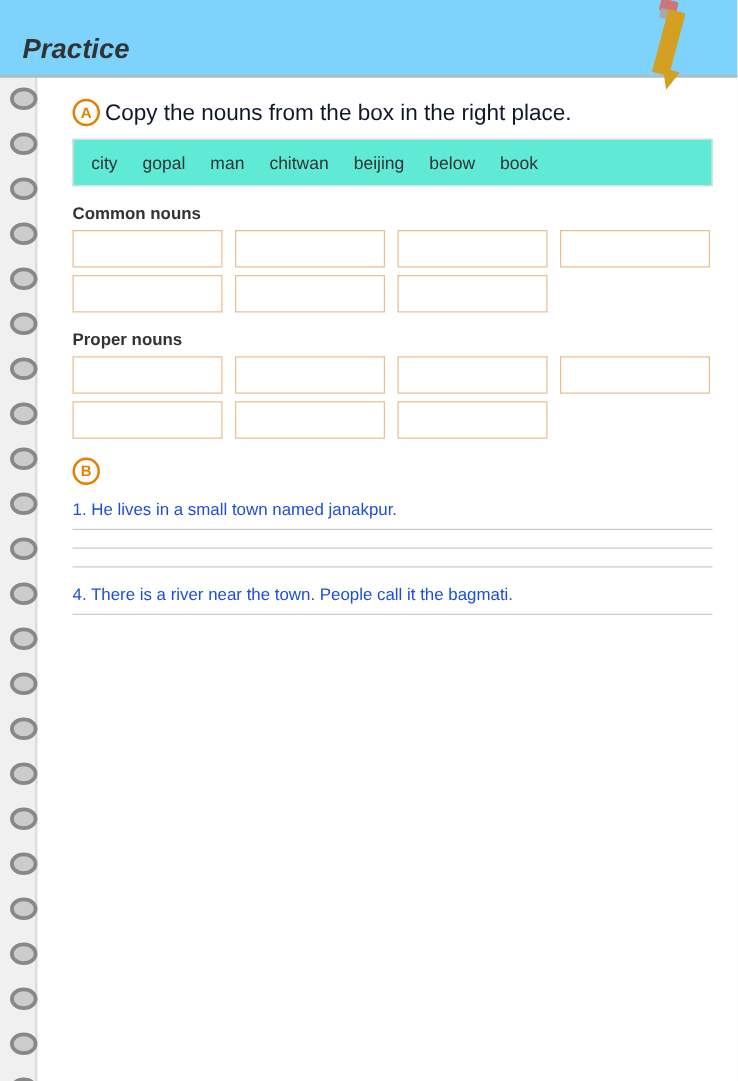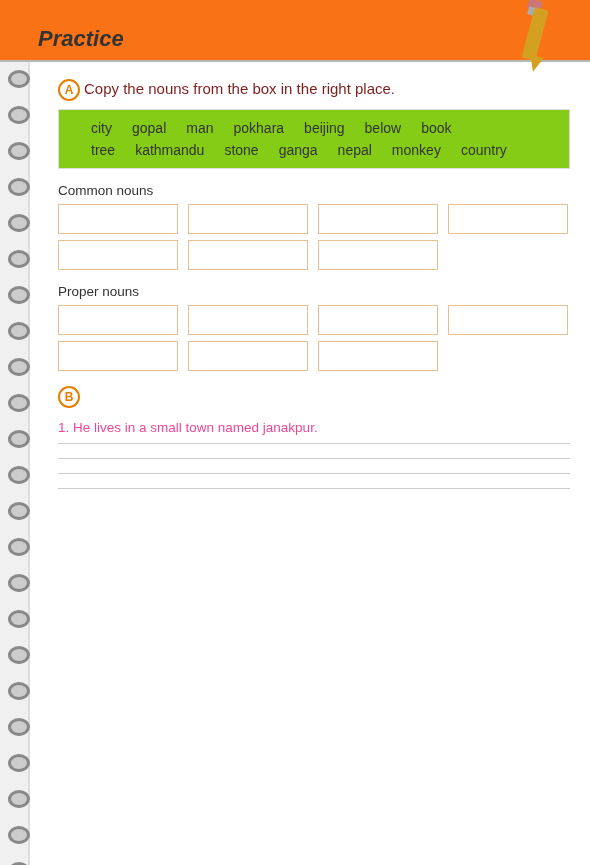--- a/index.html
+++ b/index.html
@@ -48,26 +48,26 @@
       overflow: hidden;
     }
 
     
     .header-area {
       position: absolute;
       left: 0;
       top: 0;
       width: 590px;
       height: 62px;
-      background: #f97316;
+      background: #7dd3fc;
       border-bottom: 2px solid #b8b8b8;
       display: flex;
       align-items: flex-end;
       padding-bottom: 8px;
-      padding-left: 38px;
+      padding-left: 18px;
       z-index: 5;
     }
     .title {
       font-size: 22px;
       font-weight: bold;
       color: #333;
       font-style: italic;
     }
 
     
@@ -140,47 +140,48 @@
       align-items: center;
       justify-content: center;
       font-size: 12px;
       font-weight: bold;
       color: #e67e00;
       flex-shrink: 0;
       margin-right: 4px;
       margin-top: 1px;
     }
     .section-text {
-      color: #7f1d1d;
-      font-size: 15px;
+      color: #0f172a;
+      font-size: 18px;
       line-height: 1.4;
     }
 
     
     .word-box {
-      background: #84cc16;
+      background: #5eead4;
       border: 1px solid #ddd;
-      padding: 10px 32px;
+      padding: 10px 14px;
       margin-bottom: 14px;
     }
     .word-row {
       display: flex;
       gap: 20px;
       margin-bottom: 6px;
       flex-wrap: wrap;
     }
     .word-row:last-child { margin-bottom: 0; }
     .word-item {
       font-size: 14px;
       color: #333;
     }
 
     
     .noun-section {
       margin-bottom: 14px;
+      font-weight: bold;
     }
     .noun-label {
       font-size: 13.5px;
       color: #333;
       margin-bottom: 6px;
     }
     .noun-grid {
       display: flex;
       flex-direction: column;
       gap: 6px;
@@ -205,21 +206,21 @@
       margin-top: 10px;
       margin-bottom: 12px;
     }
 
     
     .sentence-item {
       margin-bottom: 14px;
     }
     .sentence-text {
       font-size: 13.5px;
-      color: #ec4899;
+      color: #1d4ed8;
       margin-bottom: 8px;
     }
     .sentence-line {
       border-bottom: 1.5px solid #ccc;
       width: 100%;
       height: 1px;
     }
   </style>
 </head>
 <body>
@@ -270,33 +271,24 @@
       <div class="section-text">
         <span>Copy the nouns from the box in the right place.</span><br>
       </div>
     </div>
 
     <div class="word-box">
       <div class="word-row">
         <span class="word-item">city</span>
         <span class="word-item">gopal</span>
         <span class="word-item">man</span>
-        <span class="word-item">pokhara</span>
+        <span class="word-item">chitwan</span>
         <span class="word-item">beijing</span>
         <span class="word-item">below</span>
         <span class="word-item">book</span>
-      </div>
-      <div class="word-row">
-        <span class="word-item">tree</span>
-        <span class="word-item">kathmandu</span>
-        <span class="word-item">stone</span>
-        <span class="word-item">ganga</span>
-        <span class="word-item">nepal</span>
-        <span class="word-item">monkey</span>
-        <span class="word-item">country</span>
       </div>
     </div>
 
     <div class="noun-section">
       <div class="noun-label">Common nouns</div>
       <div class="noun-grid">
         <div class="noun-row">
           <div class="noun-box"></div>
           <div class="noun-box"></div>
           <div class="noun-box"></div>
@@ -336,18 +328,19 @@
         <div class="sentence-text">1. He lives in a small town named janakpur.</div>
         <div class="sentence-line"></div>
       </div>
       <div class="sentence-item">
         <div class="sentence-line"></div>
       </div>
       <div class="sentence-item">
         <div class="sentence-line"></div>
       </div>
       <div class="sentence-item">
+        <div class="sentence-text">4. There is a river near the town. People call it the bagmati.</div>
         <div class="sentence-line"></div>
       </div>
     </div>
 
   </div>
 </div>
 
 </body></html>

